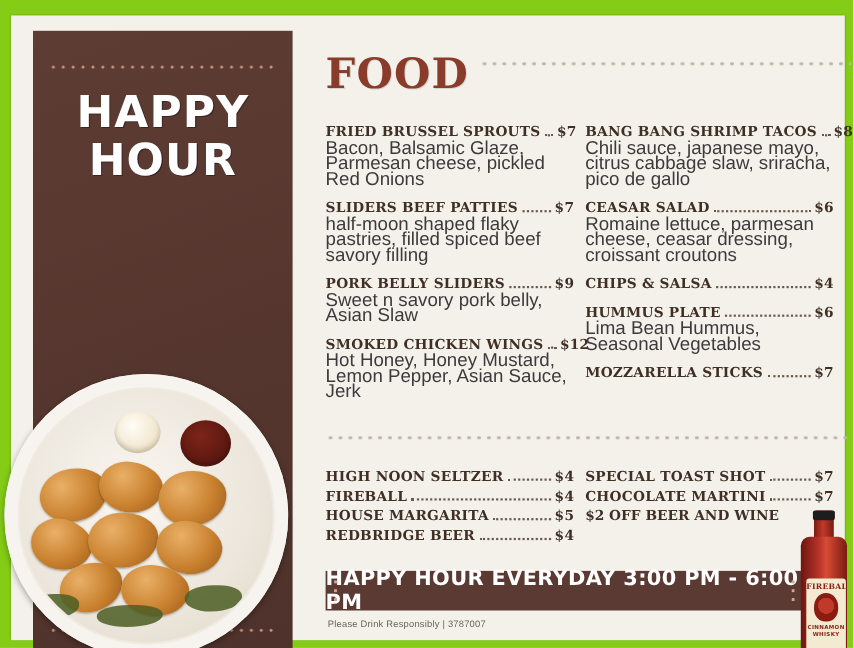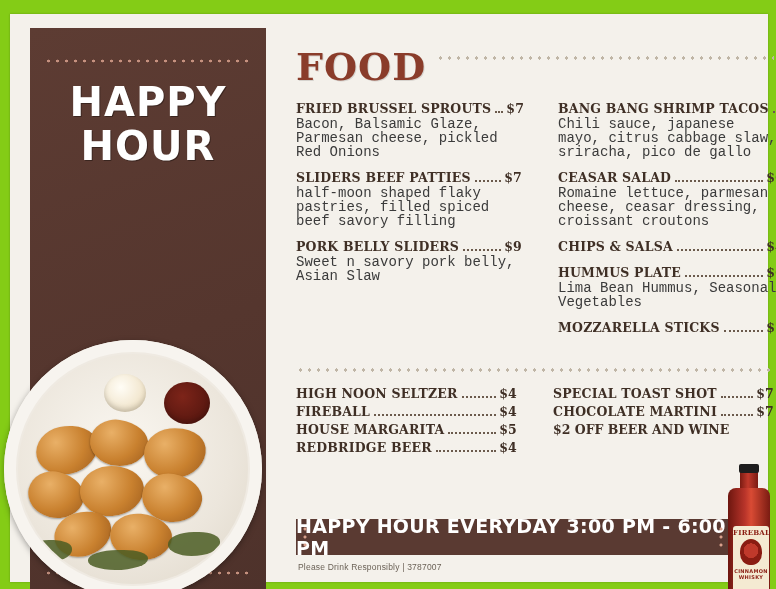--- a/index.html
+++ b/index.html
@@ -160,22 +160,22 @@
     flex: 1;
     height: 8px;
     background-image: radial-gradient(circle, #c0b6a6 1.5px, transparent 1.8px);
     background-size: 9px 8px;
     background-repeat: repeat-x;
     margin-top: 10px;
   }
 
   .cols {
     display: flex;
-    gap: 36px;
-    margin-top: 12px;
+    gap: 10px;
+    margin-top: 23px;
   }
   .col { width: 226px; }
 
   .item { margin-bottom: 11px; }
   .item-line {
     display: flex;
     align-items: baseline;
     font-family: "DejaVu Serif", serif;
     font-weight: bold;
     font-size: 12.5px;
@@ -186,22 +186,22 @@
   .item-name { flex: 0 0 auto; }
   .leader {
     flex: 1 1 auto;
     border-bottom: 2px dotted #6b5a4c;
     margin: 0 3px 3px 4px;
     min-width: 8px;
     height: 1px;
   }
   .price { flex: 0 0 auto; }
   .desc {
-    font-family: Liberation Mono, monospace;
-    font-size: 14px;
+    font-family: Liberation Sans, sans-serif;
+    font-size: 17px;
     color: #3b3b3b;
     line-height: 14px;
     margin-top: 1px;
   }
 
   .drinks-block { margin-top: 10px; }
   .drink-item { margin-bottom: 3px; }
   .drink-note {
     font-family: "DejaVu Serif", serif;
     font-weight: bold;
@@ -377,20 +377,28 @@
 
           <div class="item">
             <div class="item-line">
               <span class="item-name">PORK BELLY SLIDERS</span>
               <span class="leader"></span>
               <span class="price">$9</span>
             </div>
             <div class="desc">Sweet n savory pork belly, Asian Slaw</div>
           </div>
 
+          <div class="item">
+            <div class="item-line">
+              <span class="item-name">SMOKED CHICKEN WINGS</span>
+              <span class="leader"></span>
+              <span class="price">$12</span>
+            </div>
+            <div class="desc">Hot Honey, Honey Mustard, Lemon Pepper, Asian Sauce, Jerk</div>
+          </div>
 
         </div>
 
         <div class="col">
 
           <div class="item">
             <div class="item-line">
               <span class="item-name">BANG BANG SHRIMP TACOS</span>
               <span class="leader"></span>
               <span class="price">$8</span>

